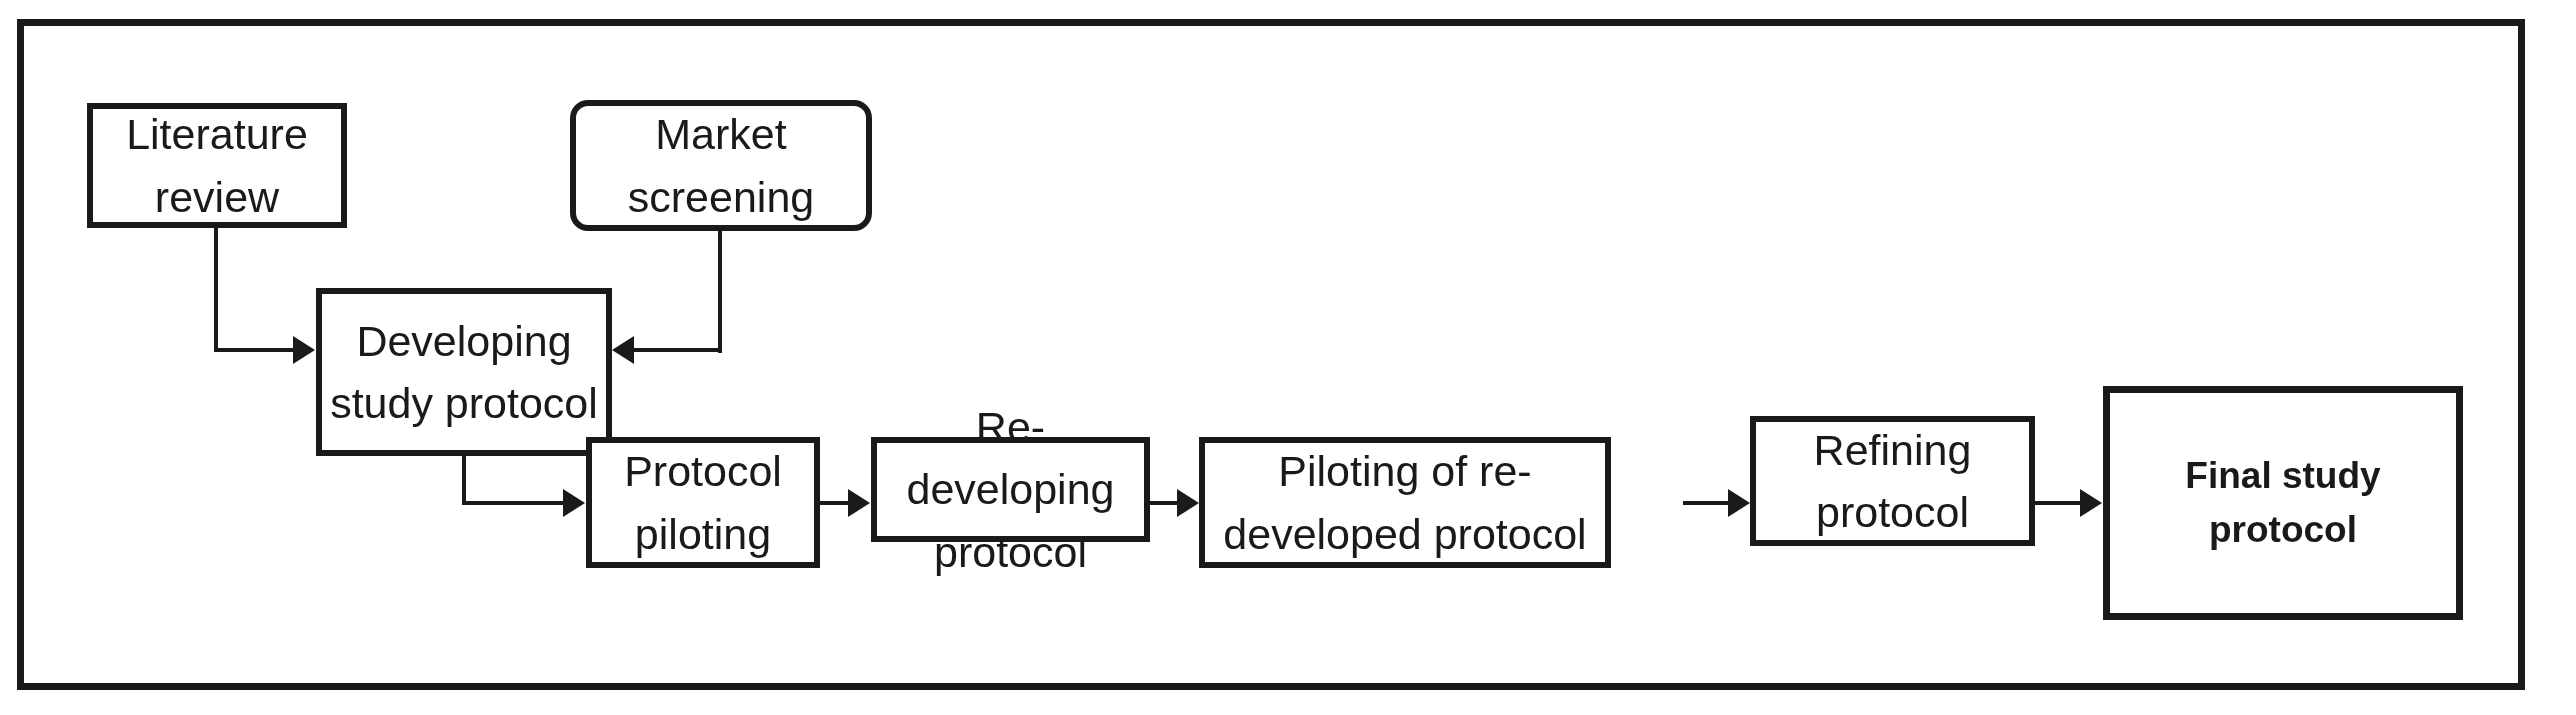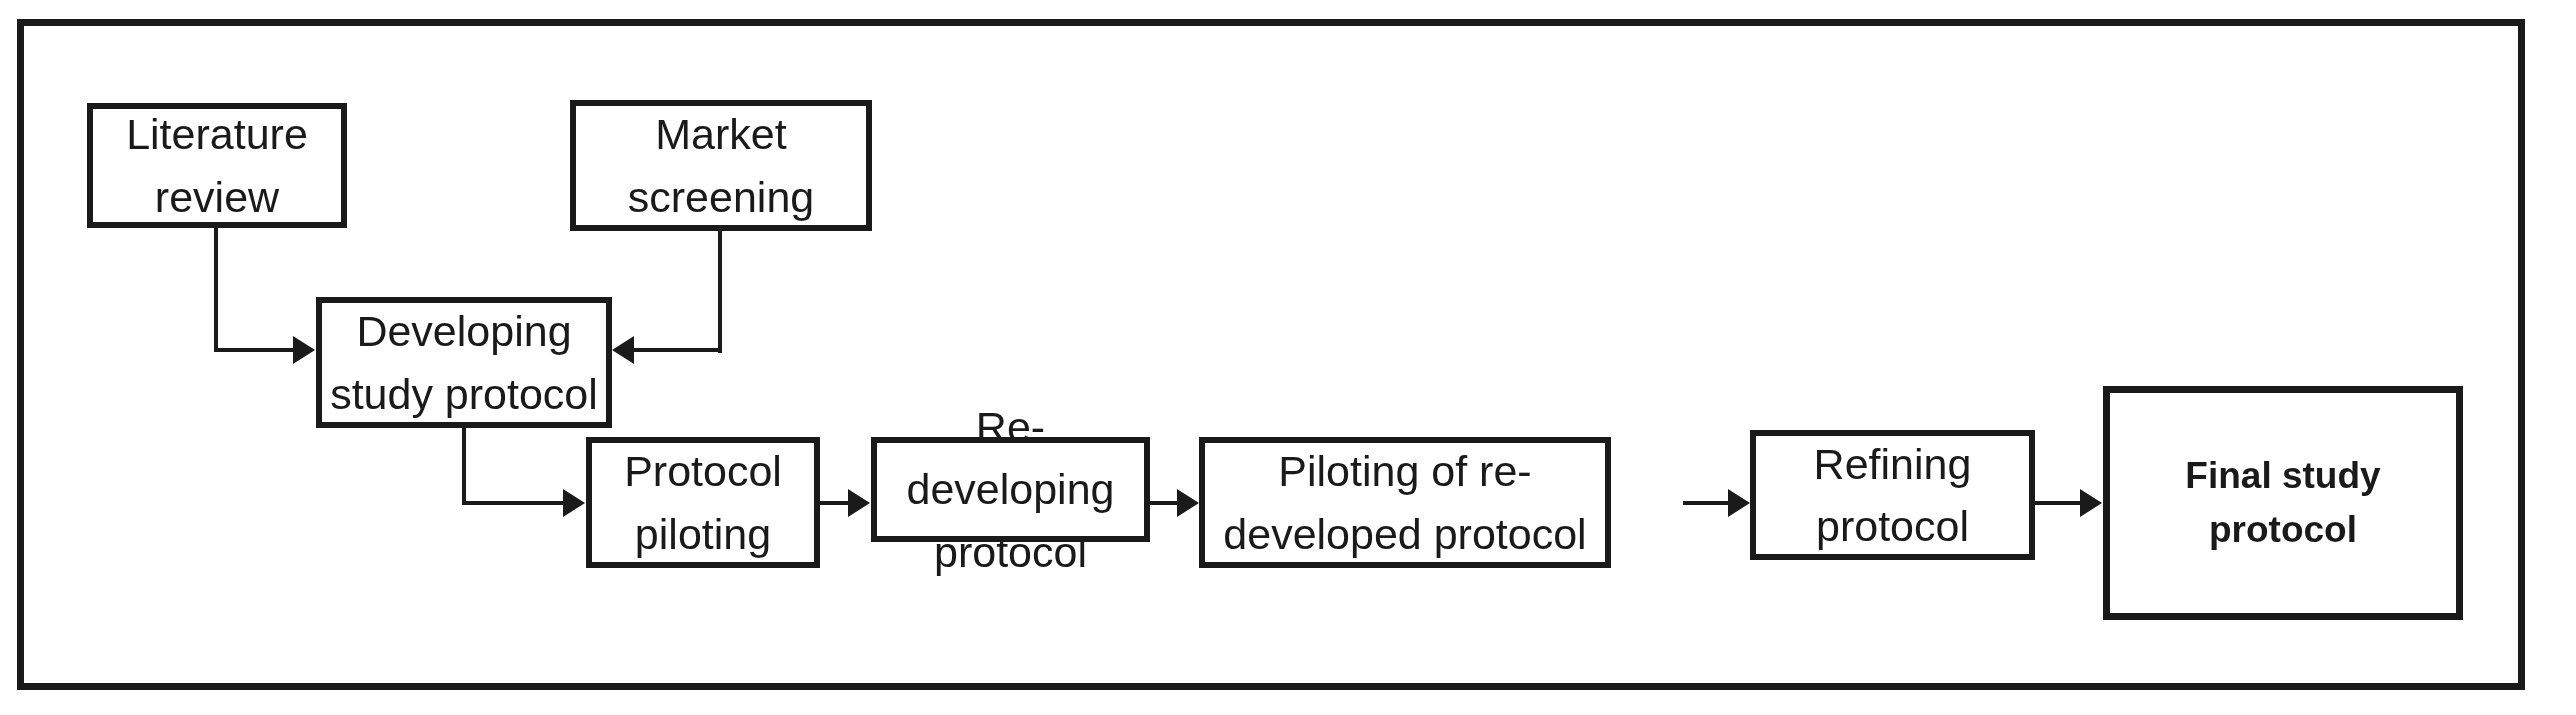--- a/index.html
+++ b/index.html
@@ -39,26 +39,26 @@
     line-height: 1.45;
     white-space: pre-line;
     z-index: 2;
   }
   .node.final {
     border-width: 7px;
     font-weight: bold;
     font-size: 37px;
   }
   #node-literature        { left: 87px;  top: 103px; width: 260px; height: 125px; }
-  #node-market            { left: 570px;  top: 100px; width: 302px; height: 131px; }
-  #node-developing        { left: 316px;  top: 297px; width: 296px; height: 131px; }
+  #node-market            { left: 570px;  top: 100px; width: 302px; height: 131px; border-radius: 18px; }
+  #node-developing        { left: 316px;  top: 288px; width: 296px; height: 168px; }
   #node-piloting          { left: 586px;  top: 437px; width: 234px; height: 131px; }
   #node-redeveloping      { left: 871px; top: 437px; width: 279px; height: 105px; }
   #node-piloting-redev    { left: 1199px; top: 437px; width: 412px; height: 131px; }
-  #node-refining          { left: 1750px; top: 430px; width: 285px; height: 130px; }
+  #node-refining          { left: 1750px; top: 416px; width: 285px; height: 130px; }
   #node-final             { left: 2103px; top: 386px; width: 360px; height: 234px; }
 
   .seg {
     position: absolute;
     background: #1a1a1a;
     z-index: 1;
   }
   .head {
     position: absolute;
     width: 0;

